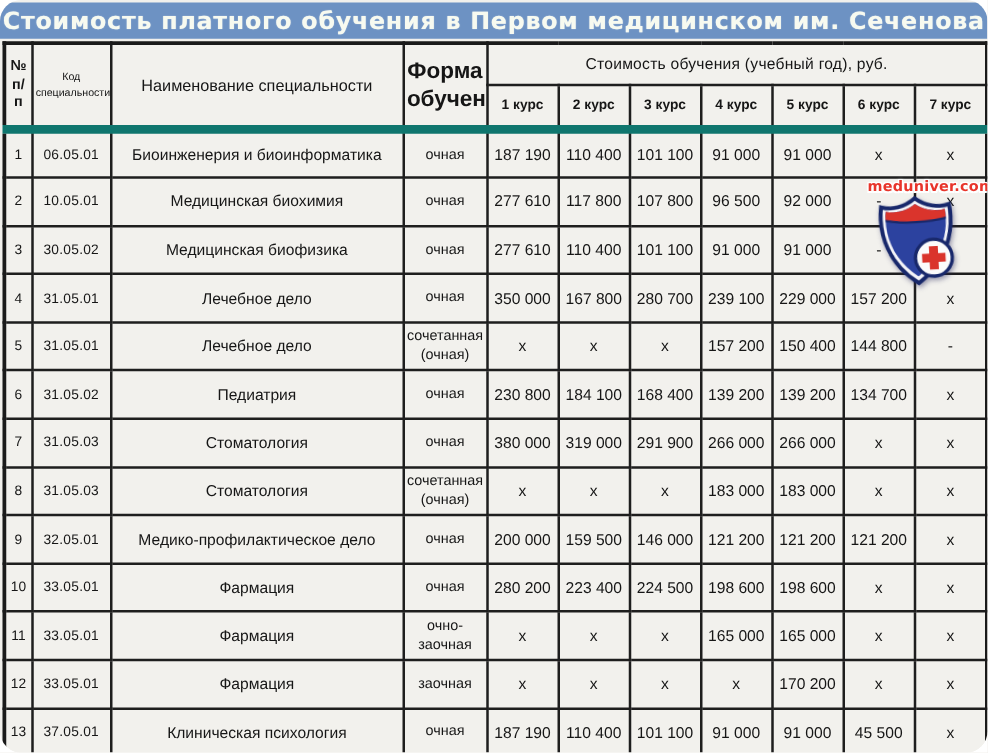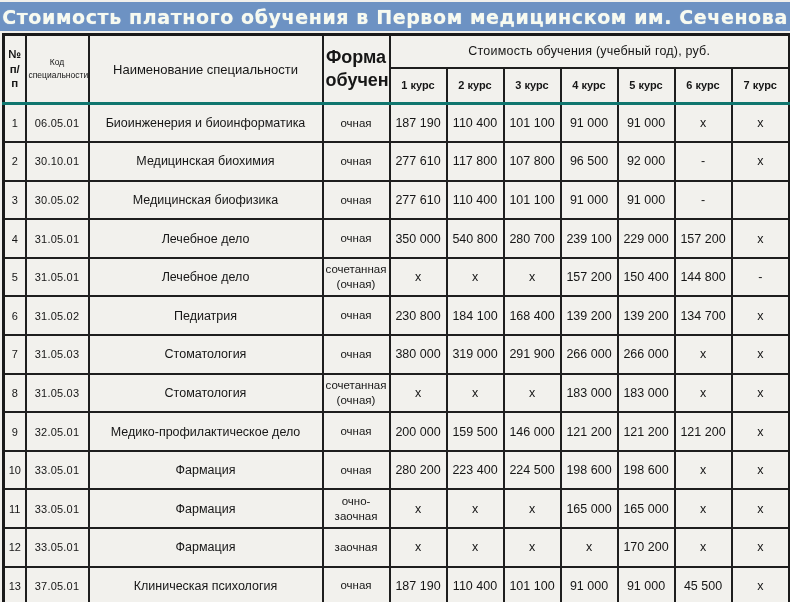--- a/index.html
+++ b/index.html
@@ -1,20 +1,21 @@
 <!DOCTYPE html>
 <html><head>
 <meta charset="utf-8">
 <style>
   html,body { margin:0; padding:0; }
   .screen {
     position:relative; width:790px; height:602px;
     background:#f1f0ec; overflow:hidden;
     font-family:"Liberation Sans", sans-serif;
     color:#161616;
+    border-radius:17px;
   }
   .titlebar {
     position:absolute; top:2px; left:0; width:790px; height:29px;
     background:#6d92c3;
   }
   .titlebar span {
     display:block; text-align:center;
     font-family:"DejaVu Sans", sans-serif;
     font-size:19px; font-weight:bold; color:#f7faf0;
     line-height:30px; letter-spacing:0.6px;
@@ -28,21 +29,21 @@
   }
   .tuition th, .tuition td {
     border:2px solid #1e1e1e;
     padding:0 2px;
     text-align:center; vertical-align:middle;
     overflow:hidden;
   }
   thead tr.group-row { height:33px; }
   thead tr.course-row { height:36px; }
   tbody tr { height:38.6px; }
-  thead { border-bottom:3px solid #0f766e;margin-left:44px; }
+  thead { border-bottom:7px solid #0f766e;margin-left:44px; }
 
   .h-num  { font-size:11.5px; font-weight:bold; line-height:1.25; }
   .h-code { font-size:8.5px;  font-weight:normal; line-height:1.5; }
   .h-name { font-size:13px;   font-weight:normal; }
   .h-form { font-size:18px; font-weight:bold; line-height:1.3; }
   .h-group{ font-size:12.5px; font-weight:normal; letter-spacing:0.2px; }
   .h-course { font-size:11px; font-weight:bold; }
 
   .c-num  { font-size:11px; }
   .c-code { font-size:11px; letter-spacing:0.2px; }
@@ -117,21 +118,21 @@
           <td class="c-cost thick-left">187 190</td>
           <td class="c-cost">110 400</td>
           <td class="c-cost xthick-left">101 100</td>
           <td class="c-cost">91 000</td>
           <td class="c-cost">91 000</td>
           <td class="c-cost">x</td>
           <td class="c-cost">x</td>
         </tr>
         <tr>
           <td class="c-num">2</td>
-          <td class="c-code">30.10.01</td>
+          <td class="c-code">10.05.01</td>
           <td class="c-name">Медицинская биохимия</td>
           <td class="c-form">очная</td>
           <td class="c-cost thick-left">277 610</td>
           <td class="c-cost">117 800</td>
           <td class="c-cost xthick-left">107 800</td>
           <td class="c-cost">96 500</td>
           <td class="c-cost">92 000</td>
           <td class="c-cost">-</td>
           <td class="c-cost">x</td>
         </tr>
@@ -147,21 +148,21 @@
           <td class="c-cost">91 000</td>
           <td class="c-cost">-</td>
           <td class="c-cost"></td>
         </tr>
         <tr>
           <td class="c-num">4</td>
           <td class="c-code">31.05.01</td>
           <td class="c-name">Лечебное дело</td>
           <td class="c-form">очная</td>
           <td class="c-cost thick-left">350 000</td>
-          <td class="c-cost">540 800</td>
+          <td class="c-cost">167 800</td>
           <td class="c-cost xthick-left">280 700</td>
           <td class="c-cost">239 100</td>
           <td class="c-cost">229 000</td>
           <td class="c-cost">157 200</td>
           <td class="c-cost">x</td>
         </tr>
         <tr>
           <td class="c-num">5</td>
           <td class="c-code">31.05.01</td>
           <td class="c-name">Лечебное дело</td>
@@ -274,14 +275,32 @@
           <td class="c-cost">110 400</td>
           <td class="c-cost xthick-left">101 100</td>
           <td class="c-cost">91 000</td>
           <td class="c-cost">91 000</td>
           <td class="c-cost">45 500</td>
           <td class="c-cost">x</td>
         </tr>
       </tbody>
   </table>
 
+  <div class="watermark">
+    <div class="wm-text">meduniver.com</div>
+    <svg class="wm-shield" viewBox="0 0 70 84" aria-hidden="true">
+      <defs>
+        <clipPath id="shieldClip">
+          <path d="M35,8 C43,14 54,15.8 61.5,13.6 C64,33.5 57.5,56.5 35,73 C12.5,56.5 6,33.5 8.5,13.6 C16,15.8 27,14 35,8 Z"></path>
+        </clipPath>
+      </defs>
+      <path d="M35,3 C44,10.5 57,12.5 65.5,9.5 C69,34 61,61 35,79 C9,61 1,34 4.5,9.5 C13,12.5 26,10.5 35,3 Z" fill="#f4f4f8" stroke="#18286b" stroke-width="3.5"></path>
+      <g clip-path="url(#shieldClip)">
+        <rect x="0" y="0" width="70" height="84" fill="#2c429f"></rect>
+        <path d="M0,0 H70 V19 C52,25.5 18,25.5 0,19 Z" fill="#da342c"></path>
+        <path d="M0,19.5 C18,26 52,26 70,19.5" fill="none" stroke="#18286b" stroke-width="2"></path>
+      </g>
+      <circle cx="49.5" cy="57" r="16.5" fill="#fbfbfb" stroke="#18286b" stroke-width="3"></circle>
+      <path d="M45.5,46.5 h8 v6.5 h6.5 v8 h-6.5 v6.5 h-8 v-6.5 h-6.5 v-8 h6.5 Z" fill="#da342c"></path>
+    </svg>
+  </div>
 
 </div>
 
 </body></html>

